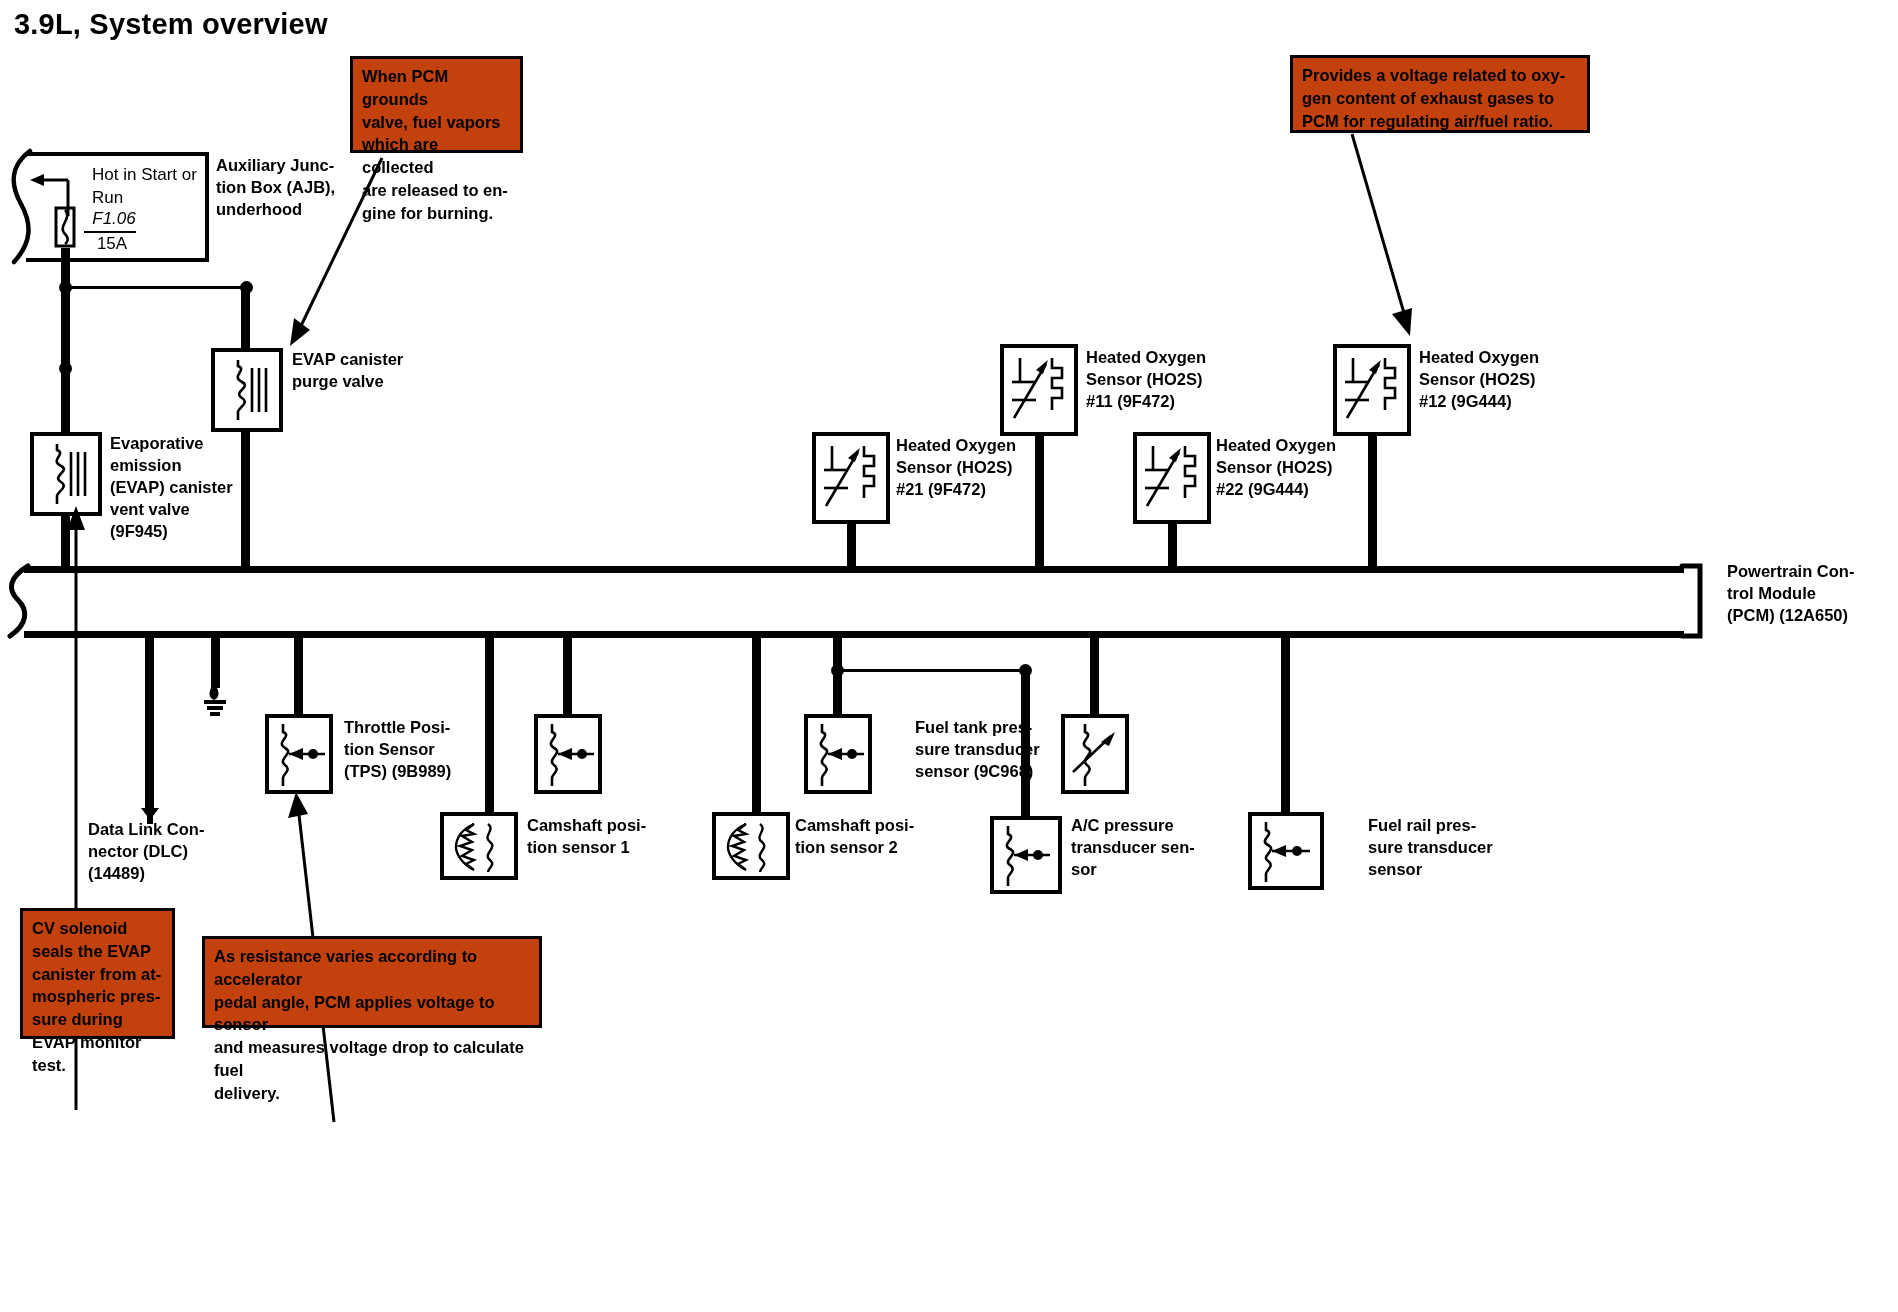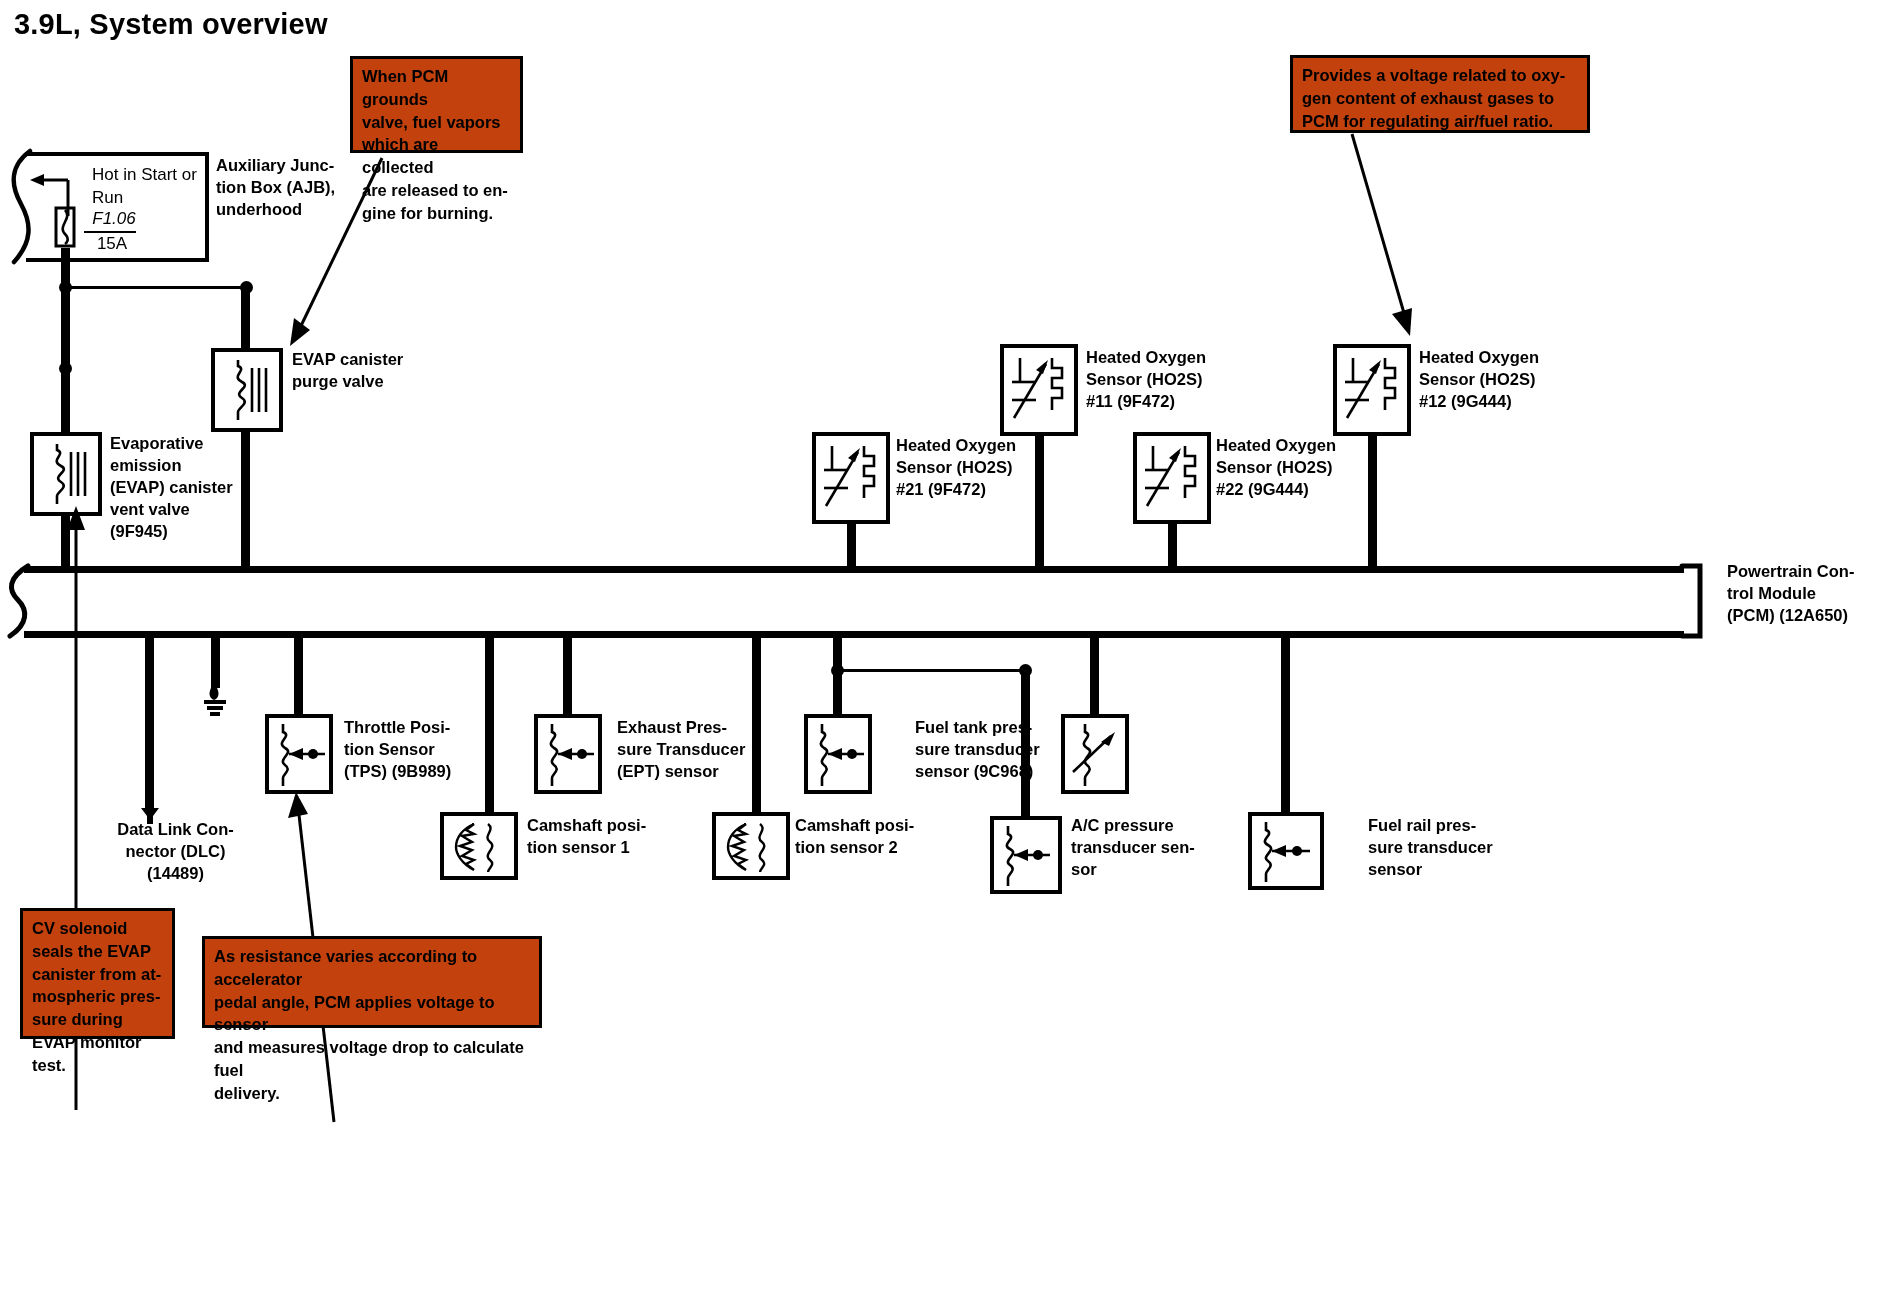--- a/index.html
+++ b/index.html
@@ -235,23 +235,20 @@
     <polygon points="10,2 2,28 22,24" fill="#000"></polygon>
   </svg>
 
   <div class="comp" style="left:534px;top:714px;width:68px;height:80px;"></div>
   <svg class="abs" style="left:544px;top:722px;width:56px;height:66px;">
     <path d="M8,2 L8,10 C 18,14 0,20 10,26 C 20,31 2,37 10,43 C 17,48 8,52 8,56 L8,64" class="ink" stroke-width="2.6"></path>
     <line x1="14" y1="32" x2="50" y2="32" class="ink" stroke-width="2.6"></line>
     <polygon points="14,32 28,26 28,38" fill="#000"></polygon>
     <circle cx="38" cy="32" r="5" fill="#000"></circle>
   </svg>
-  <div class="lbl" style="left:617px;top:716px;width:180px;">Exhaust Pres-
-sure Transducer
-(EPT) sensor</div>
 
   <div class="comp" style="left:804px;top:714px;width:68px;height:80px;"></div>
   <svg class="abs" style="left:814px;top:722px;width:56px;height:66px;">
     <path d="M8,2 L8,10 C 18,14 0,20 10,26 C 20,31 2,37 10,43 C 17,48 8,52 8,56 L8,64" class="ink" stroke-width="2.6"></path>
     <line x1="14" y1="32" x2="50" y2="32" class="ink" stroke-width="2.6"></line>
     <polygon points="14,32 28,26 28,38" fill="#000"></polygon>
     <circle cx="38" cy="32" r="5" fill="#000"></circle>
   </svg>
   <div class="lbl" style="left:884px;top:716px;width:185px;margin-left:31px;">Fuel tank pres-
 sure transducer
@@ -300,21 +297,21 @@
     <polygon points="14,31 28,25 28,37" fill="#000"></polygon>
     <circle cx="39" cy="31" r="5" fill="#000"></circle>
   </svg>
   <div class="lbl" style="left:1368px;top:814px;width:178px;">Fuel rail pres-
 sure transducer
 sensor</div>
 
   <svg class="abs" style="left:138px;top:806px;width:24px;height:20px;">
     <polygon points="3,2 21,2 15,10 15,18 9,18 9,10" fill="#000"></polygon>
   </svg>
-  <div class="lbl" style="left:88px;top:818px;width:175px;text-align:center;">Data Link Con-
+  <div class="lbl" style="left:88px;top:818px;width:175px;">Data Link Con-
 nector (DLC)
 (14489)</div>
 
   <div class="note" style="left:20px;top:908px;width:155px;height:131px;">CV solenoid
 seals the EVAP
 canister from at-
 mospheric pres-
 sure during
 EVAP monitor
 test.</div>

